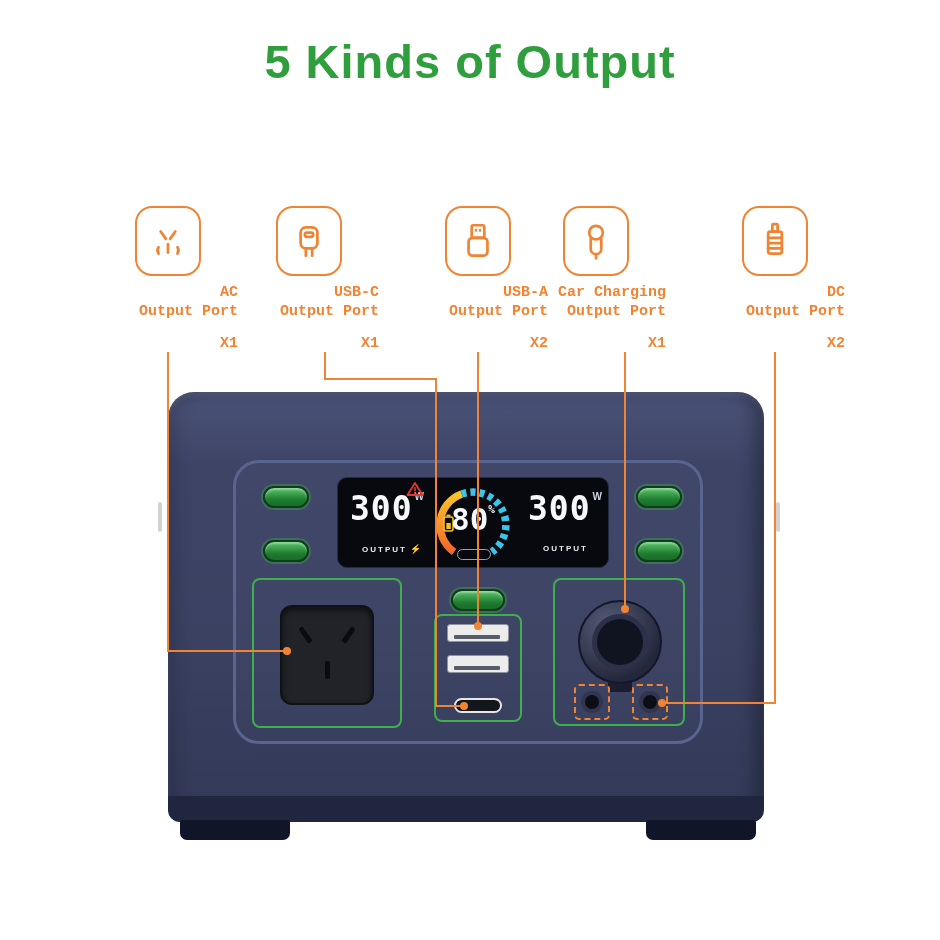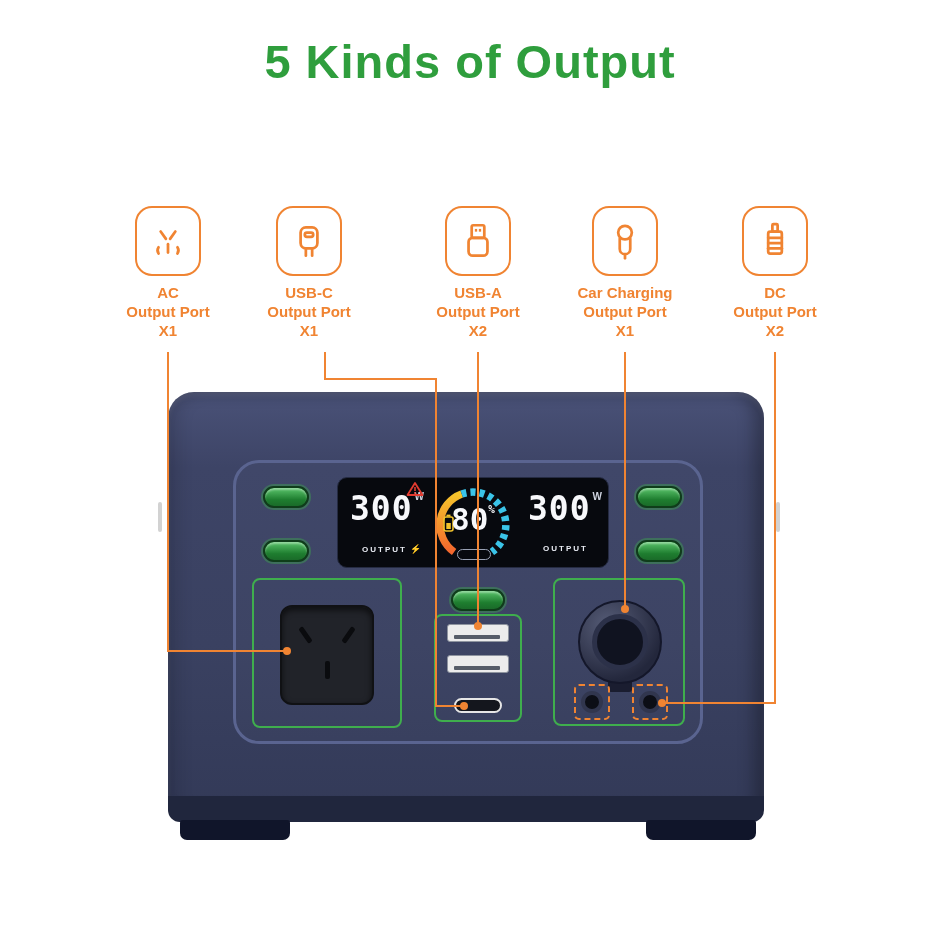--- a/index.html
+++ b/index.html
@@ -8,26 +8,26 @@
   .abs{position:absolute;}
 
   
   .title{position:absolute;top:34px;left:0;width:940px;text-align:center;margin:0;
          font-size:47px;font-weight:800;color:#2f9e3d;letter-spacing:1px;}
   .banner{position:absolute;top:108px;left:161px;width:618px;height:58px;line-height:58px;
           text-align:center;font-size:34px;font-weight:800;color:#ffffff;border-radius:3px;
           background:linear-gradient(180deg,#2ea23e,#299a38);}
 
   
-  .port{position:absolute;top:206px;width:140px;text-align:center;}
+  .port{position:absolute;top:206px;width:140px;text-align:right;font-family:Liberation Mono, monospace;}
   .icon-box{width:66px;height:70px;margin:0 auto;border:2.5px solid #f08432;border-radius:17px;
             display:flex;align-items:center;justify-content:center;background:#fff;box-sizing:border-box;}
   .picon{width:42px;height:42px;stroke:#f08432;fill:none;stroke-width:2.6;stroke-linecap:round;stroke-linejoin:round;}
   .plabel{margin-top:7px;font-size:15px;line-height:19px;font-weight:700;color:#f08432;}
-  .pcount{margin-top:1px;font-size:15px;font-weight:700;color:#f08432;}
+  .pcount{margin-top:14px;font-size:15px;font-weight:700;color:#f08432;}
 
   
   .oline{position:absolute;background:#f08432;}
   .odot{position:absolute;width:8px;height:8px;border-radius:50%;background:#f08432;}
 
   
   .body{position:absolute;left:168px;top:392px;width:596px;height:420px;
         border-radius:26px 26px 10px 10px;
         background:linear-gradient(180deg,#4a5278 0%,#3d4466 18%,#3a4161 60%,#333a58 100%);
         box-shadow:inset -10px 0 16px rgba(0,0,0,.28), inset 10px 0 16px rgba(0,0,0,.12), inset 0 4px 4px rgba(255,255,255,.10);}
@@ -127,21 +127,21 @@
         <rect x="11" y="17" width="18" height="17" rx="4"></rect>
       </svg>
     </div>
     <div class="plabel">
       <div>USB-A</div>
       <div>Output Port</div>
     </div>
     <div class="pcount">X2</div>
   </div>
 
-  <div class="port" style="left:555px">
+  <div class="port" style="left:526px">
     <div class="icon-box">
       <svg class="picon" viewBox="0 0 40 40">
         <circle cx="20" cy="12" r="6.5"></circle>
         <path d="M15 17.5 v10 a5 5 0 0 0 10 0 v-10"></path>
         <line x1="20" y1="33" x2="20" y2="36.5"></line>
       </svg>
     </div>
     <div class="plabel">
       <div>Car Charging</div>
       <div>Output Port</div>

